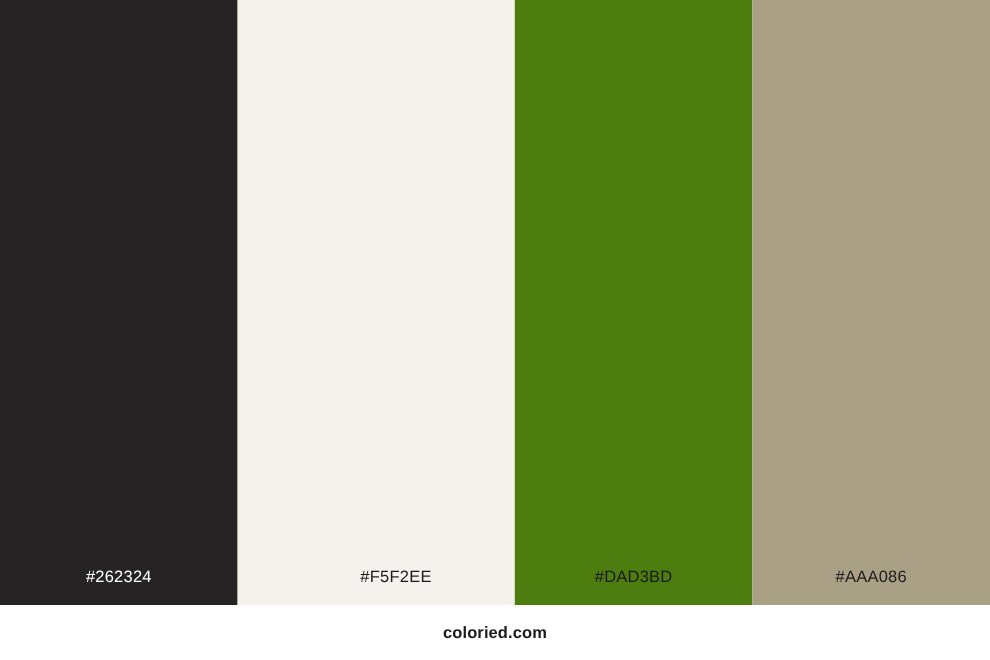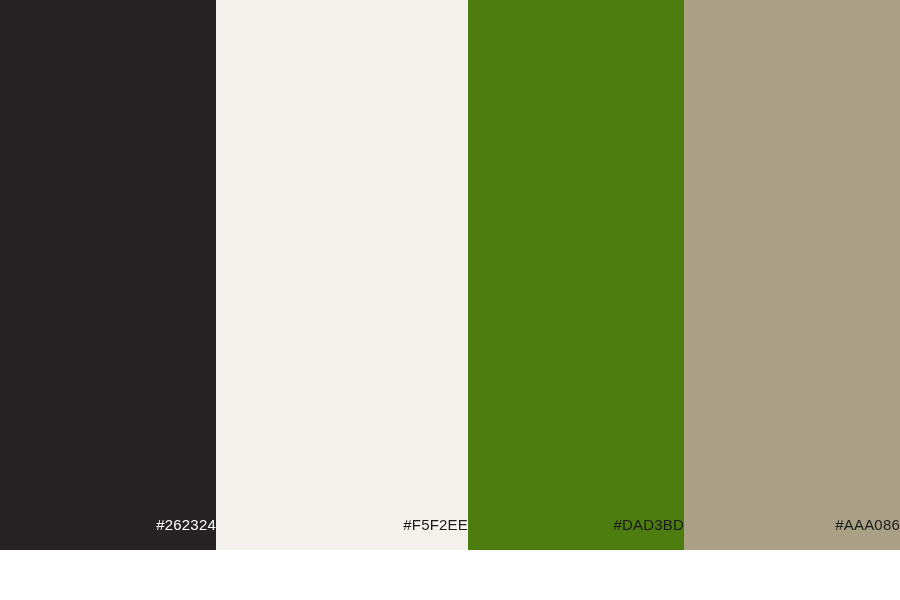--- a/index.html
+++ b/index.html
@@ -31,21 +31,21 @@
     flex: 1 1 0;
     height: 550px;
     position: relative;
     display: flex;
     align-items: flex-end;
     justify-content: center;
   }
   .swatch-label {
     display: block;
     width: 100%;
-    text-align: right;
+    text-align: center;
     font-family: "Liberation Sans", sans-serif;
     font-size: 15px;
     font-weight: 400;
     letter-spacing: 0.2px;
     line-height: 1;
     padding-bottom: 18px;
     user-select: none;
   }
   .footer {
     width: 900px;
@@ -83,14 +83,17 @@
     <div class="swatch" style="background-color: #4d7c0f;">
       <span class="swatch-label" style="color: rgb(27, 27, 27);">#DAD3BD</span>
     </div>
 
     <div class="swatch" style="background-color: rgb(170, 160, 134);">
       <span class="swatch-label" style="color: rgb(27, 27, 27);">#AAA086</span>
     </div>
 
   </div>
 
+  <div class="footer">
+    <span class="footer-text">coloried.com</span>
+  </div>
 
 </div>
 
 </body></html>

